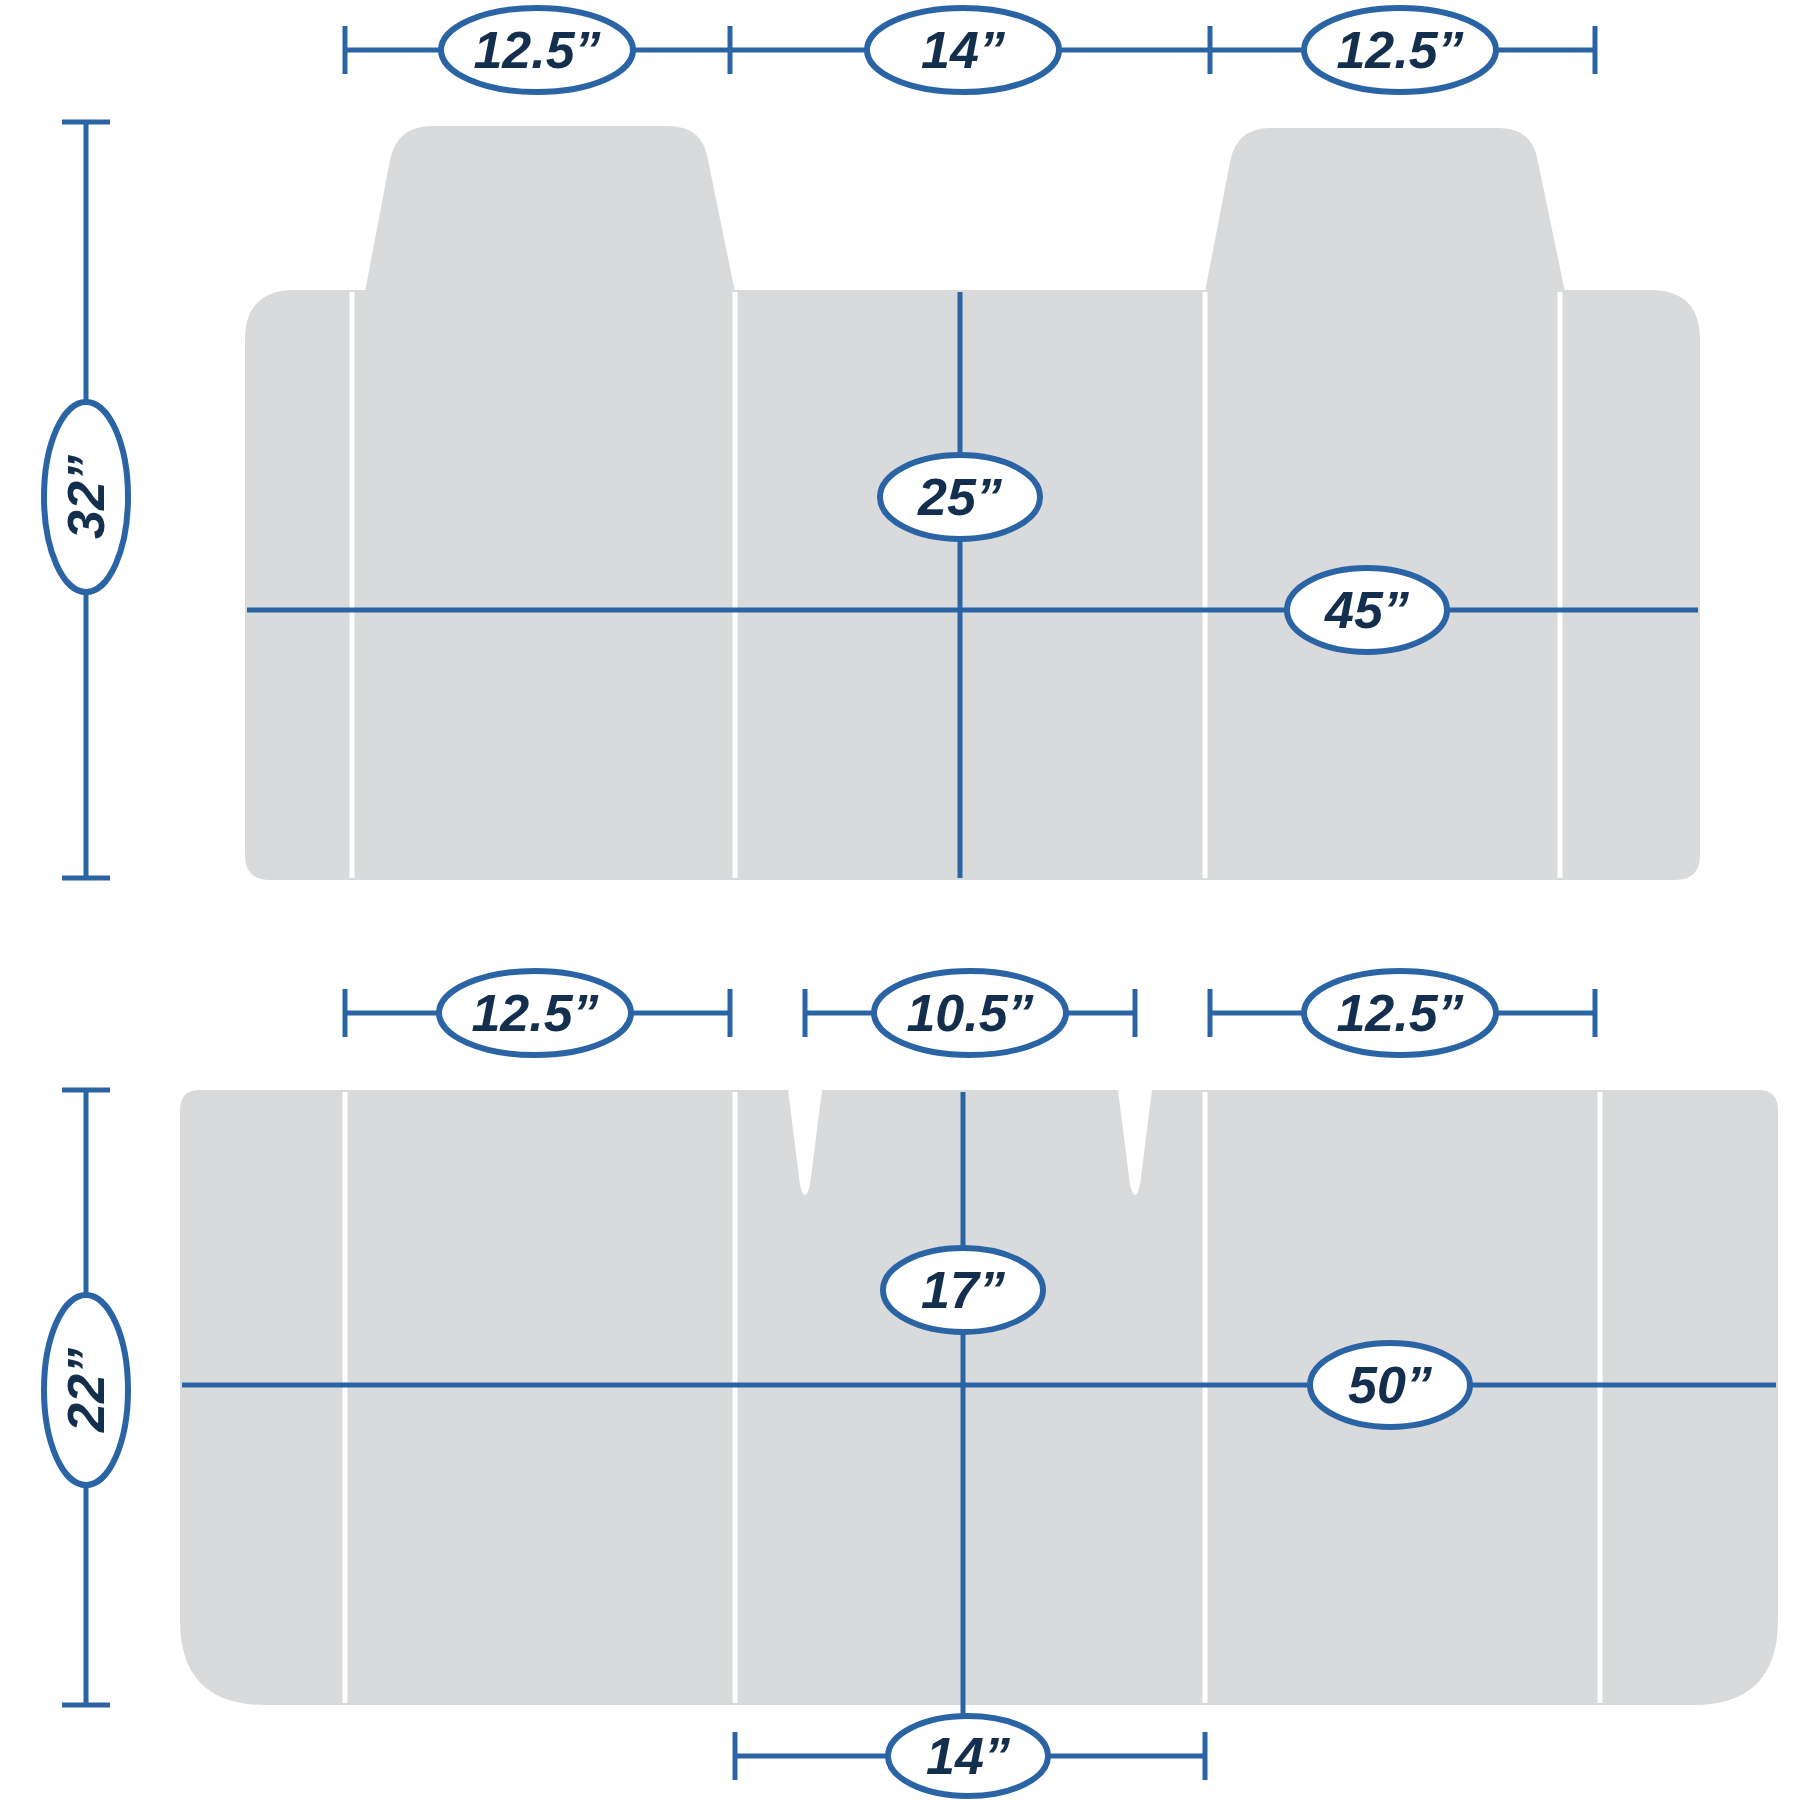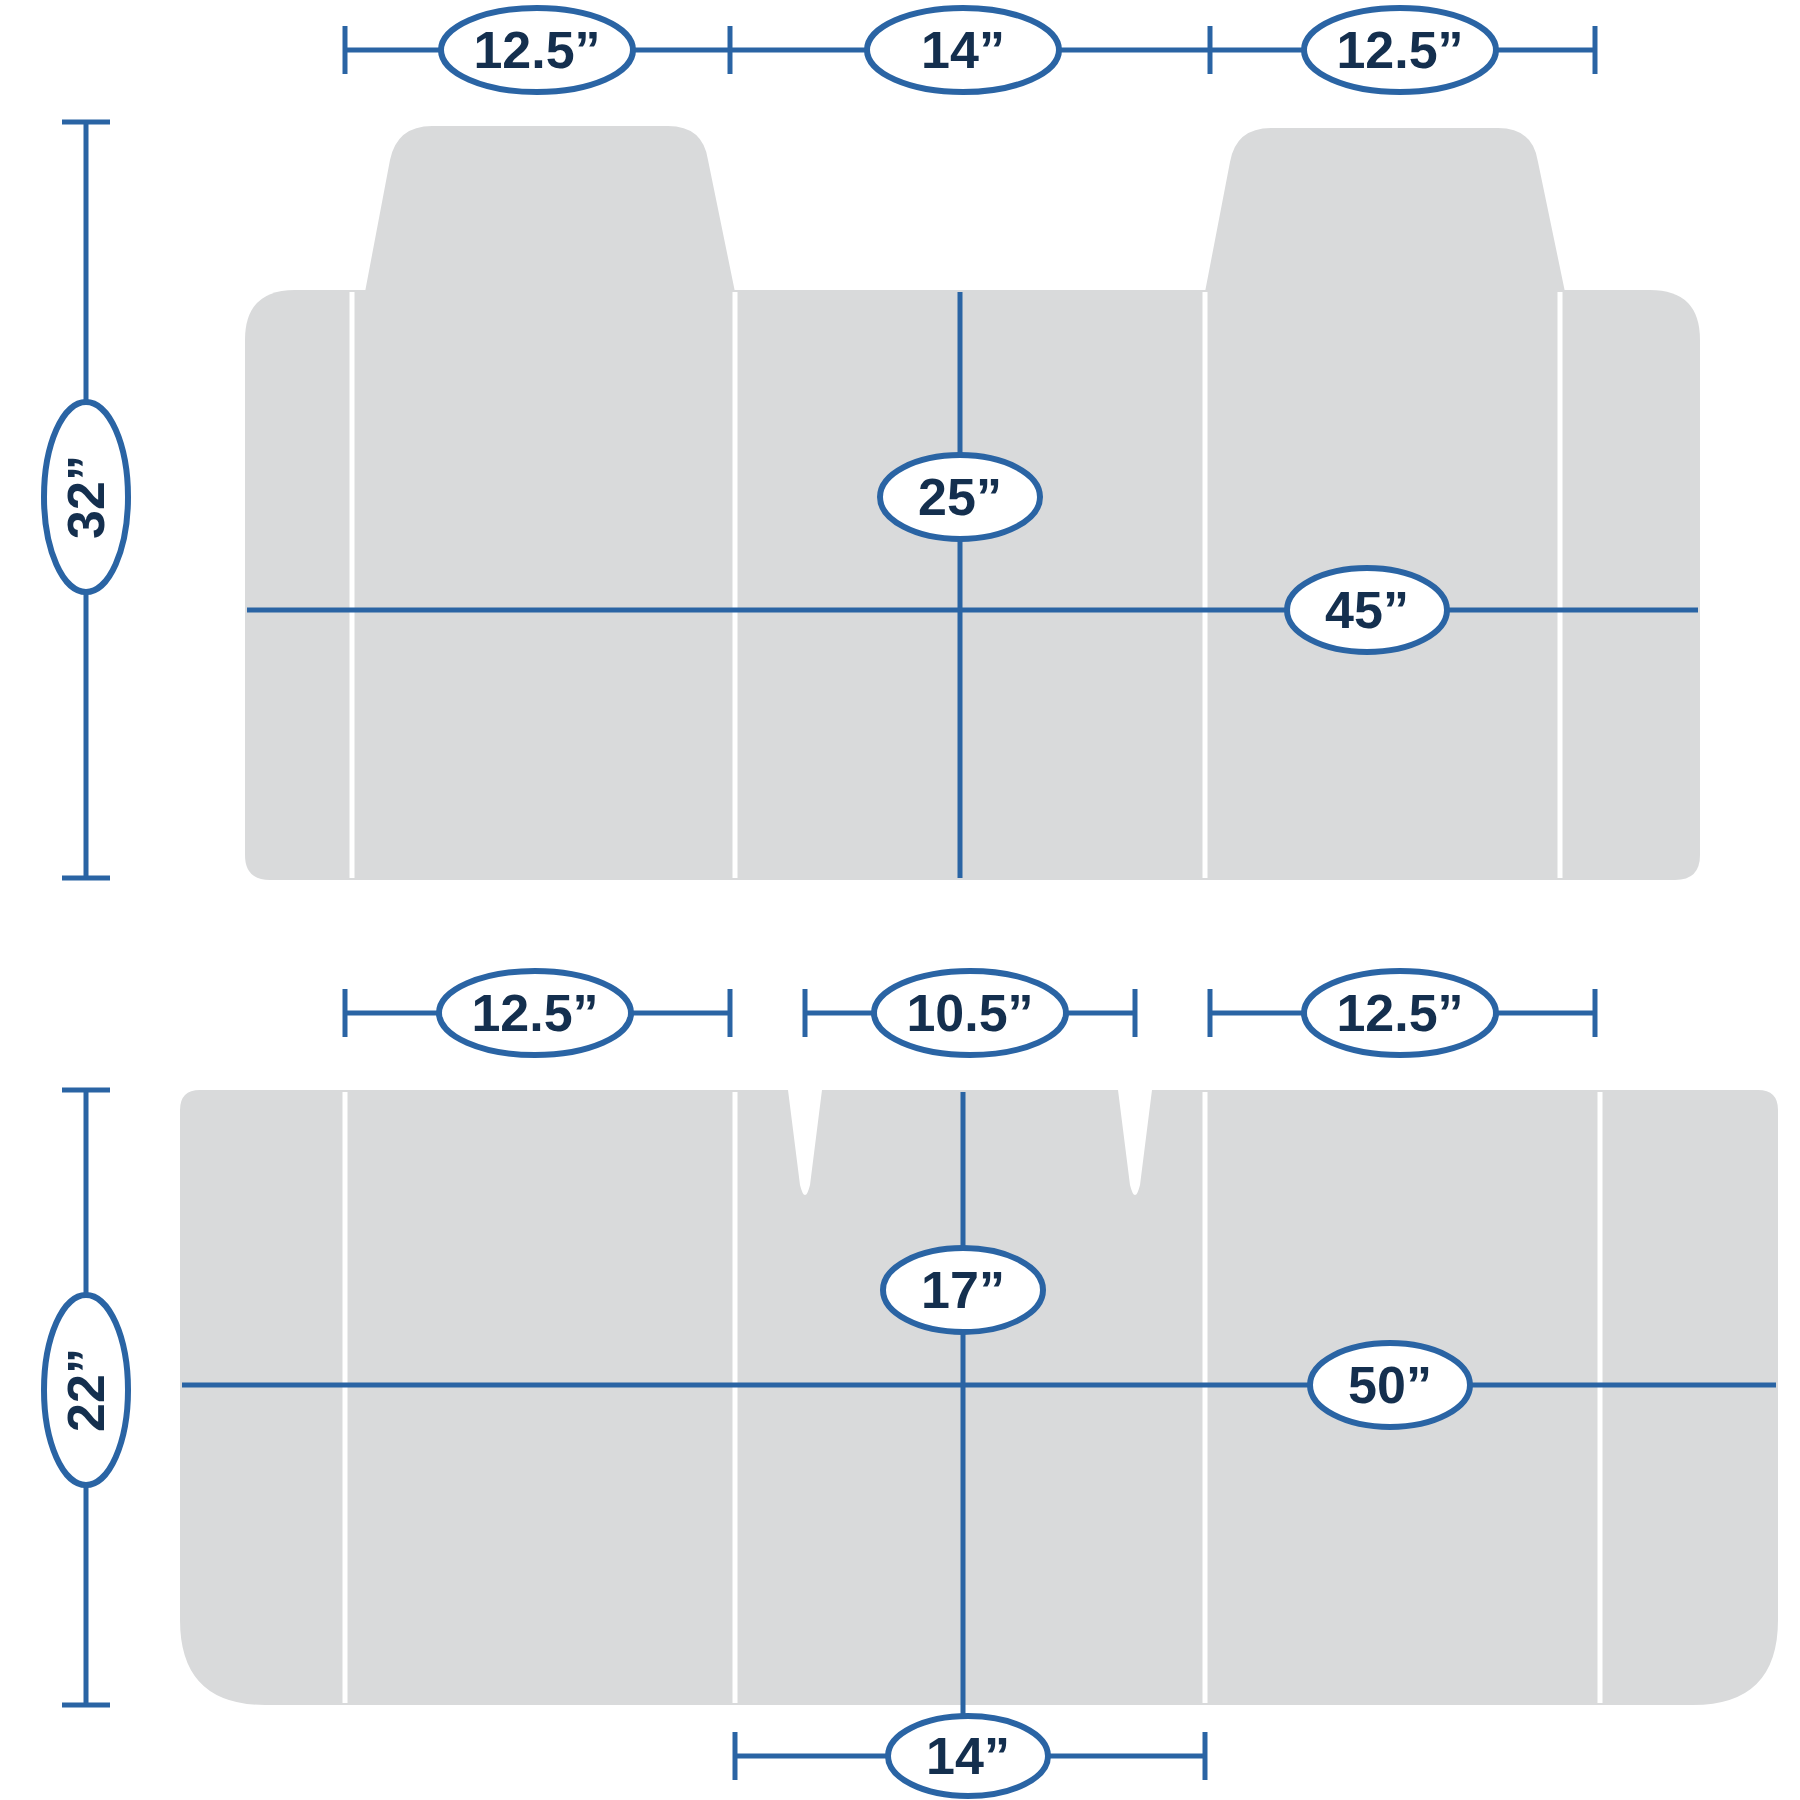--- a/index.html
+++ b/index.html
@@ -6,20 +6,21 @@
     margin: 0;
     padding: 0;
     background: var(--background, #ffffff);
   }
   .canvas {
     position: relative;
     width: 1800px;
     height: 1800px;
     background: var(--background, #ffffff);
     overflow: hidden;
+    font-style: italic;
   }
   svg { display: block; }
   .shape {
     fill: var(--shape-fill, #d9dadb);
     stroke: none;
   }
   .seam {
     stroke: var(--seam-color, #ffffff);
     stroke-width: 5;
     fill: none;

